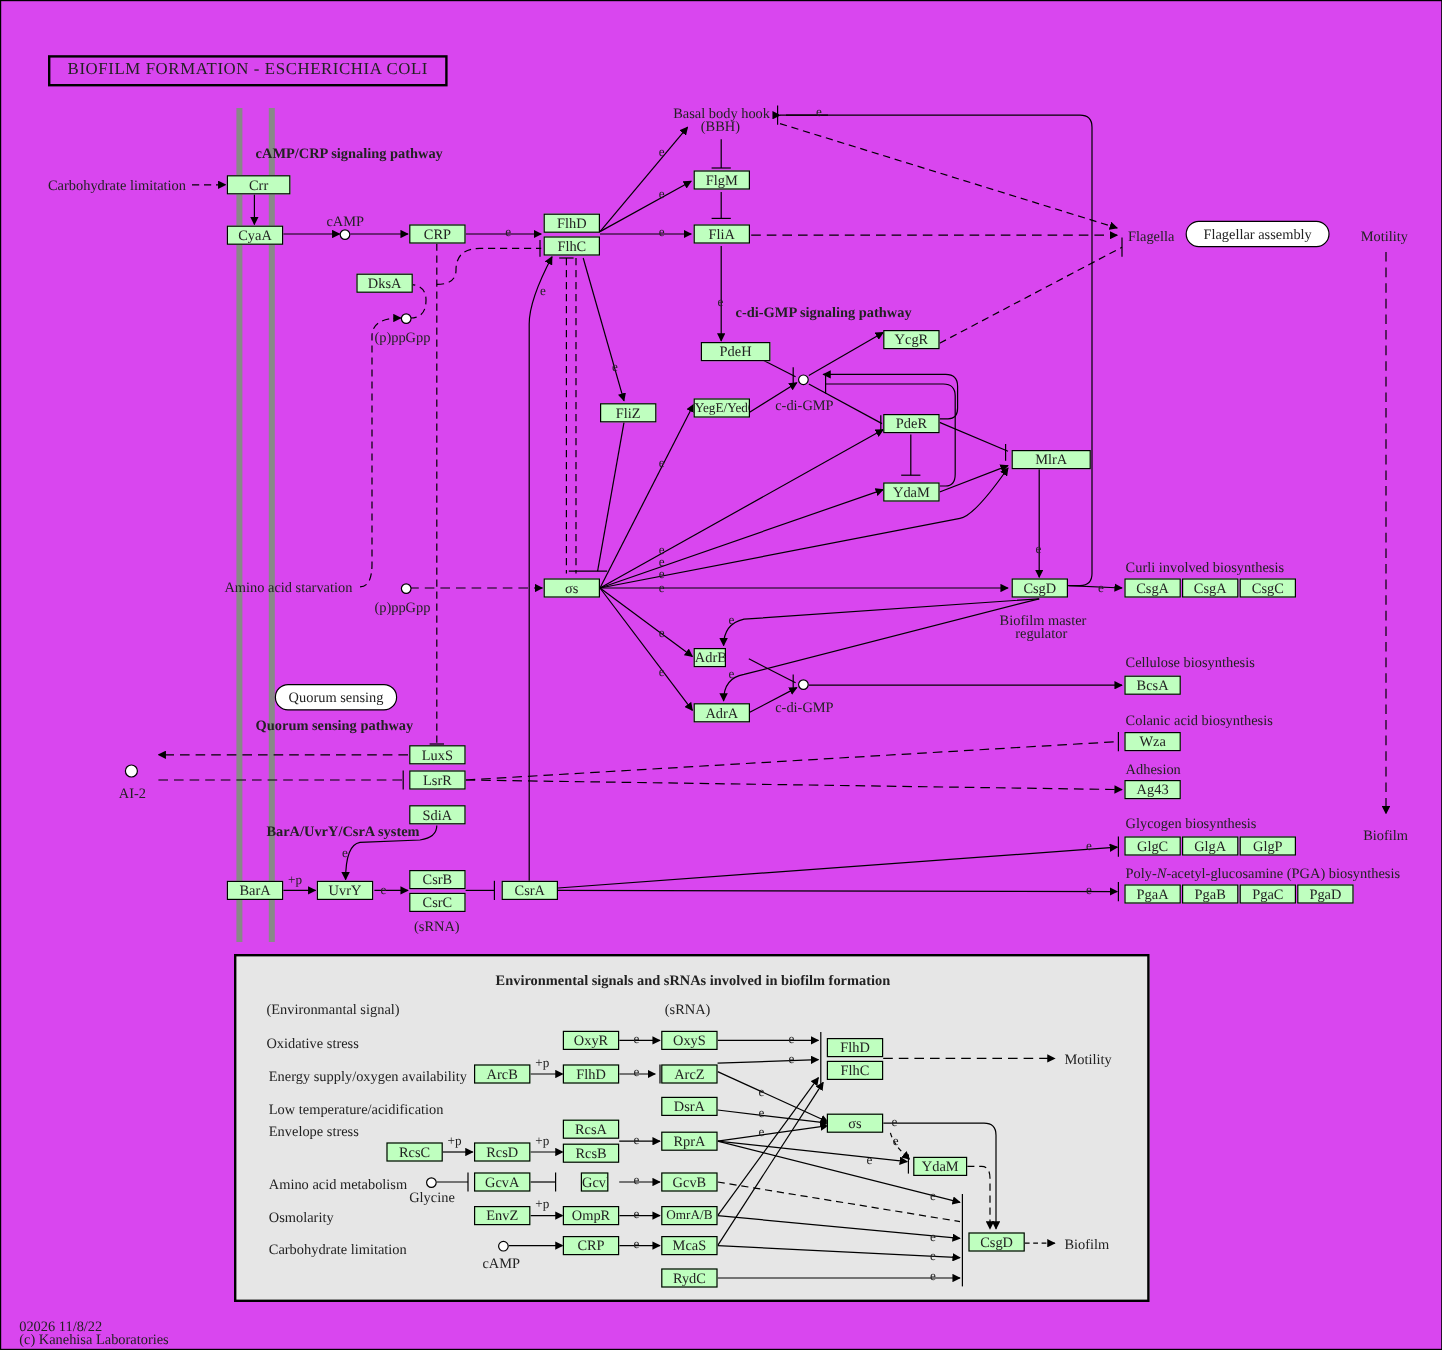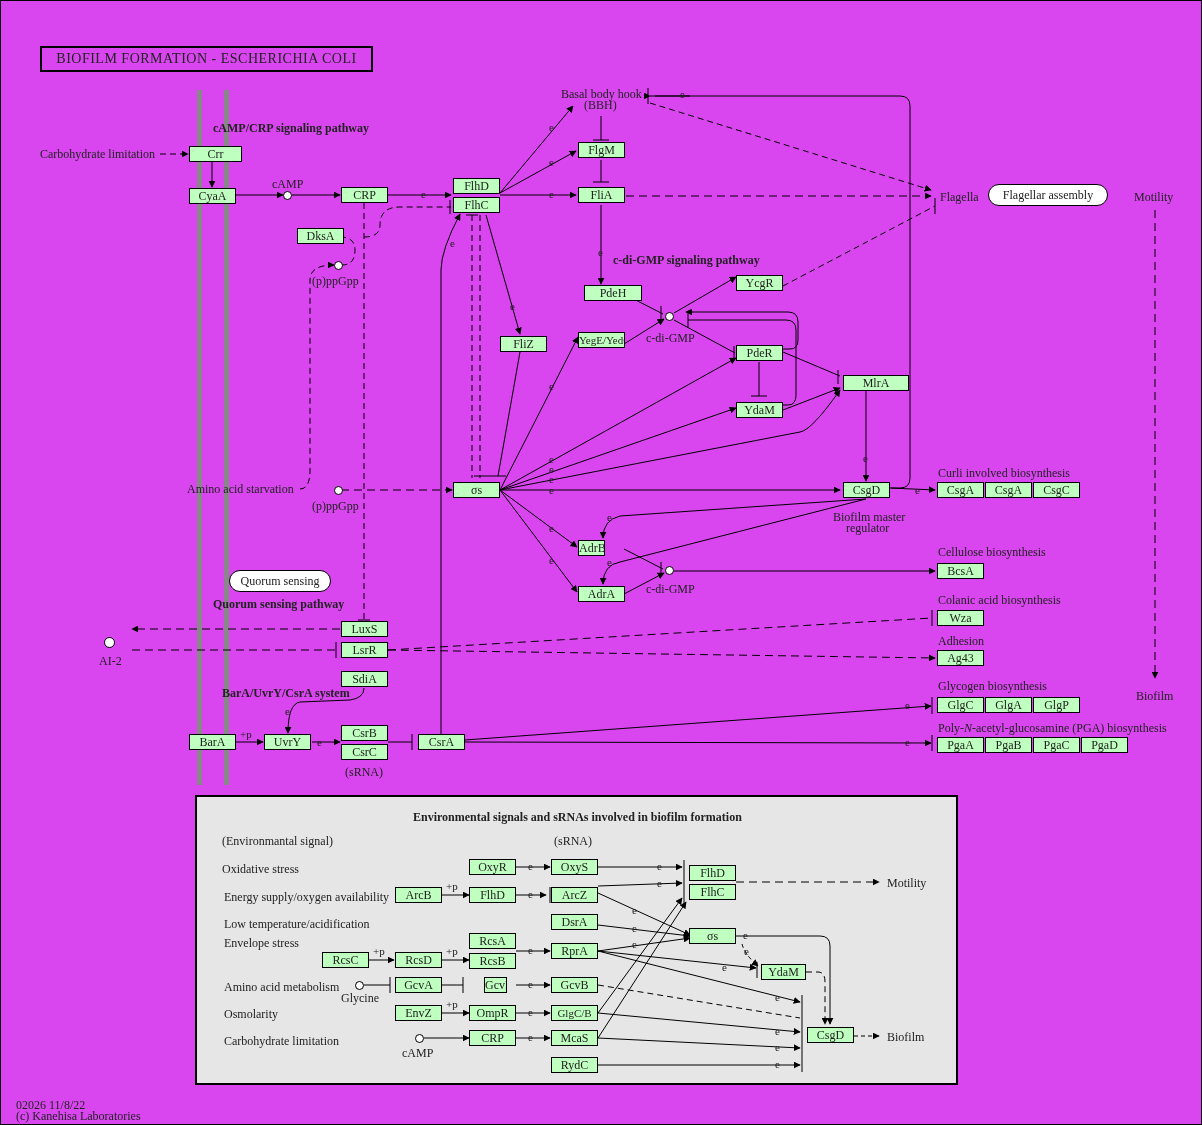--- a/index.html
+++ b/index.html
@@ -301,21 +301,21 @@
   <div class="gene" style="left:395px;top:977px;width:47px">GcvA</div>
   <div class="gene" style="left:484px;top:977px;width:23px">GcvR</div>
   <div class="gene" style="left:395px;top:1005px;width:47px">EnvZ</div>
   <div class="gene" style="left:469px;top:1005px;width:47px">OmpR</div>
   <div class="gene" style="left:469px;top:1030px;width:47px">CRP</div>
   <div class="gene" style="left:551px;top:859px;width:47px">OxyS</div>
   <div class="gene" style="left:551px;top:887px;width:47px">ArcZ</div>
   <div class="gene" style="left:551px;top:914px;width:47px">DsrA</div>
   <div class="gene" style="left:551px;top:943px;width:47px">RprA</div>
   <div class="gene" style="left:551px;top:977px;width:47px">GcvB</div>
-  <div class="gene" style="left:551px;top:1005px;width:47px;font-size:11px">GlgC/B</div>
+  <div class="gene" style="left:551px;top:1005px;width:47px;font-size:11px">OmrA/B</div>
   <div class="gene" style="left:551px;top:1030px;width:47px">McaS</div>
   <div class="gene" style="left:551px;top:1057px;width:47px">RydC</div>
   <div class="gene" style="left:689px;top:865px;width:47px">FlhD</div>
   <div class="gene" style="left:689px;top:884px;width:47px">FlhC</div>
   <div class="gene" style="left:689px;top:928px;width:47px">σs</div>
   <div class="gene" style="left:761px;top:964px;width:45px">YdaM</div>
   <div class="gene" style="left:807px;top:1027px;width:47px">CsgD</div>
 
   <div class="lbl small" style="left:528px;top:860px">e</div>
   <div class="lbl small" style="left:528px;top:888px">e</div>

